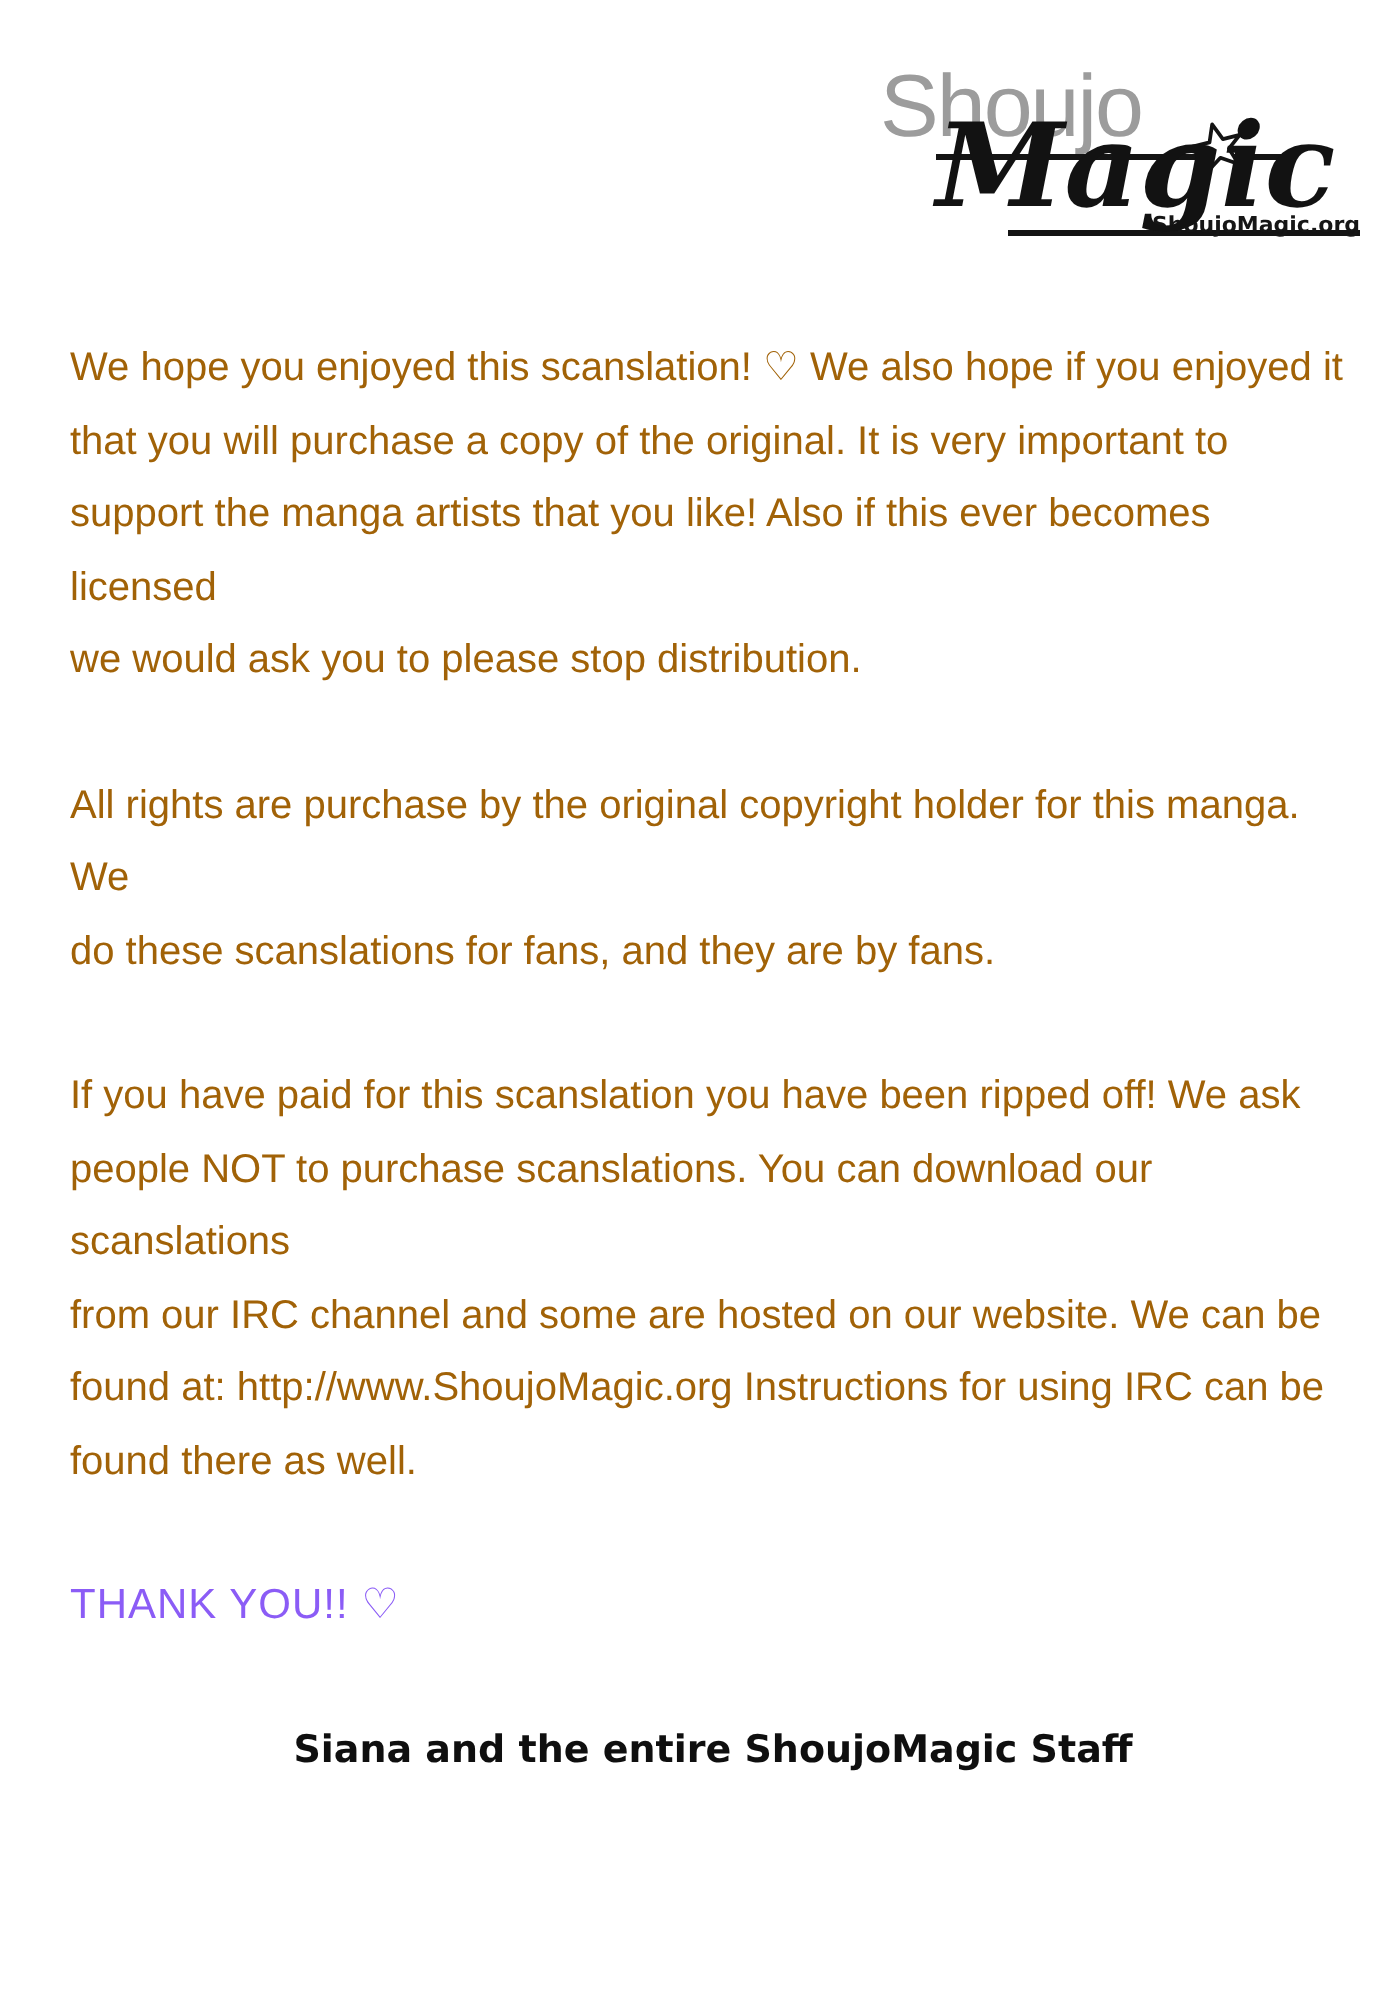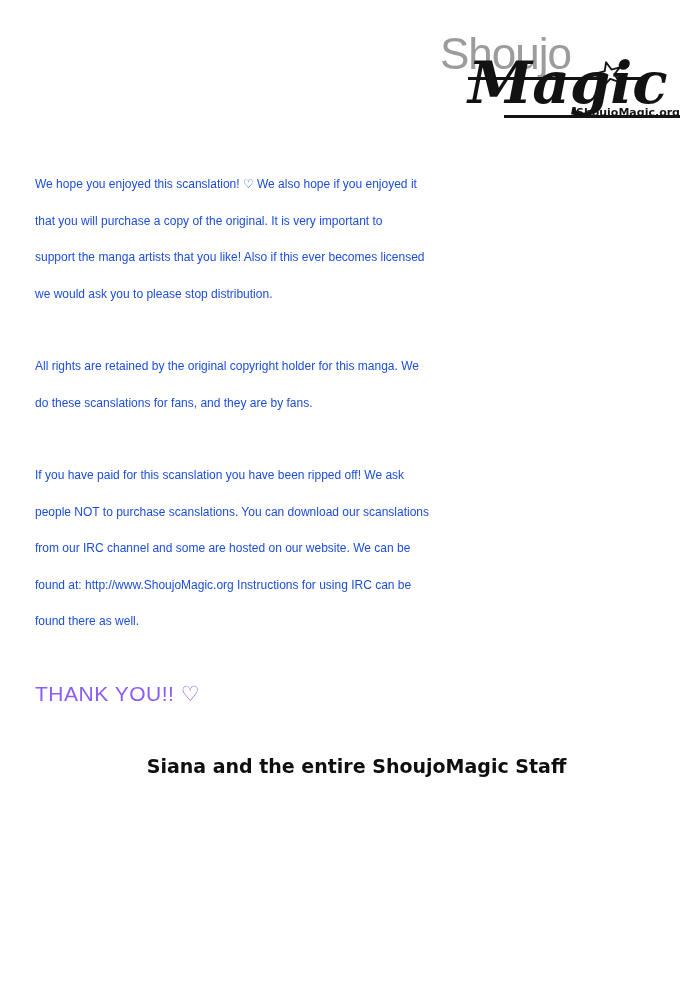--- a/index.html
+++ b/index.html
@@ -56,23 +56,23 @@
   }
 
   
   .content {
     position: absolute;
     top: 166px; left: 35px; right: 12px;
   }
   .para {
     margin: 0 0 36px 0;
     font-family: "Liberation Sans", sans-serif;
-    font-size: 12px;
+    font-size: 20px;
     line-height: 36.5px;
-    color: #1d4ed8;
+    color: #a16207;
     white-space: pre-line;
   }
   .thanks {
     margin: 16px 0 38px 0;
     font-family: "Liberation Sans", sans-serif;
     font-size: 21px;
     line-height: 36px;
     letter-spacing: 0.5px;
     color: #8b5cf6;
     white-space: pre-line;
@@ -101,21 +101,21 @@
     <span class="logo-magic">Magic</span>
     <div class="logo-rule rule2"></div>
     <span class="logo-site">ShoujoMagic.org</span>
   </div>
 
   <div class="content">
     <p class="para">We hope you enjoyed this scanslation! ♡ We also hope if you enjoyed it
 that you will purchase a copy of the original. It is very important to
 support the manga artists that you like! Also if this ever becomes licensed
 we would ask you to please stop distribution.</p>
-    <p class="para">All rights are retained by the original copyright holder for this manga. We
+    <p class="para">All rights are purchase by the original copyright holder for this manga. We
 do these scanslations for fans, and they are by fans.</p>
     <p class="para">If you have paid for this scanslation you have been ripped off! We ask
 people NOT to purchase scanslations. You can download our scanslations
 from our IRC channel and some are hosted on our website. We can be
 found at: http://www.ShoujoMagic.org Instructions for using IRC can be
 found there as well.</p>
     <p class="thanks">THANK YOU!! ♡</p>
     <p class="staff">Siana and the entire ShoujoMagic Staff</p>
   </div>
 

